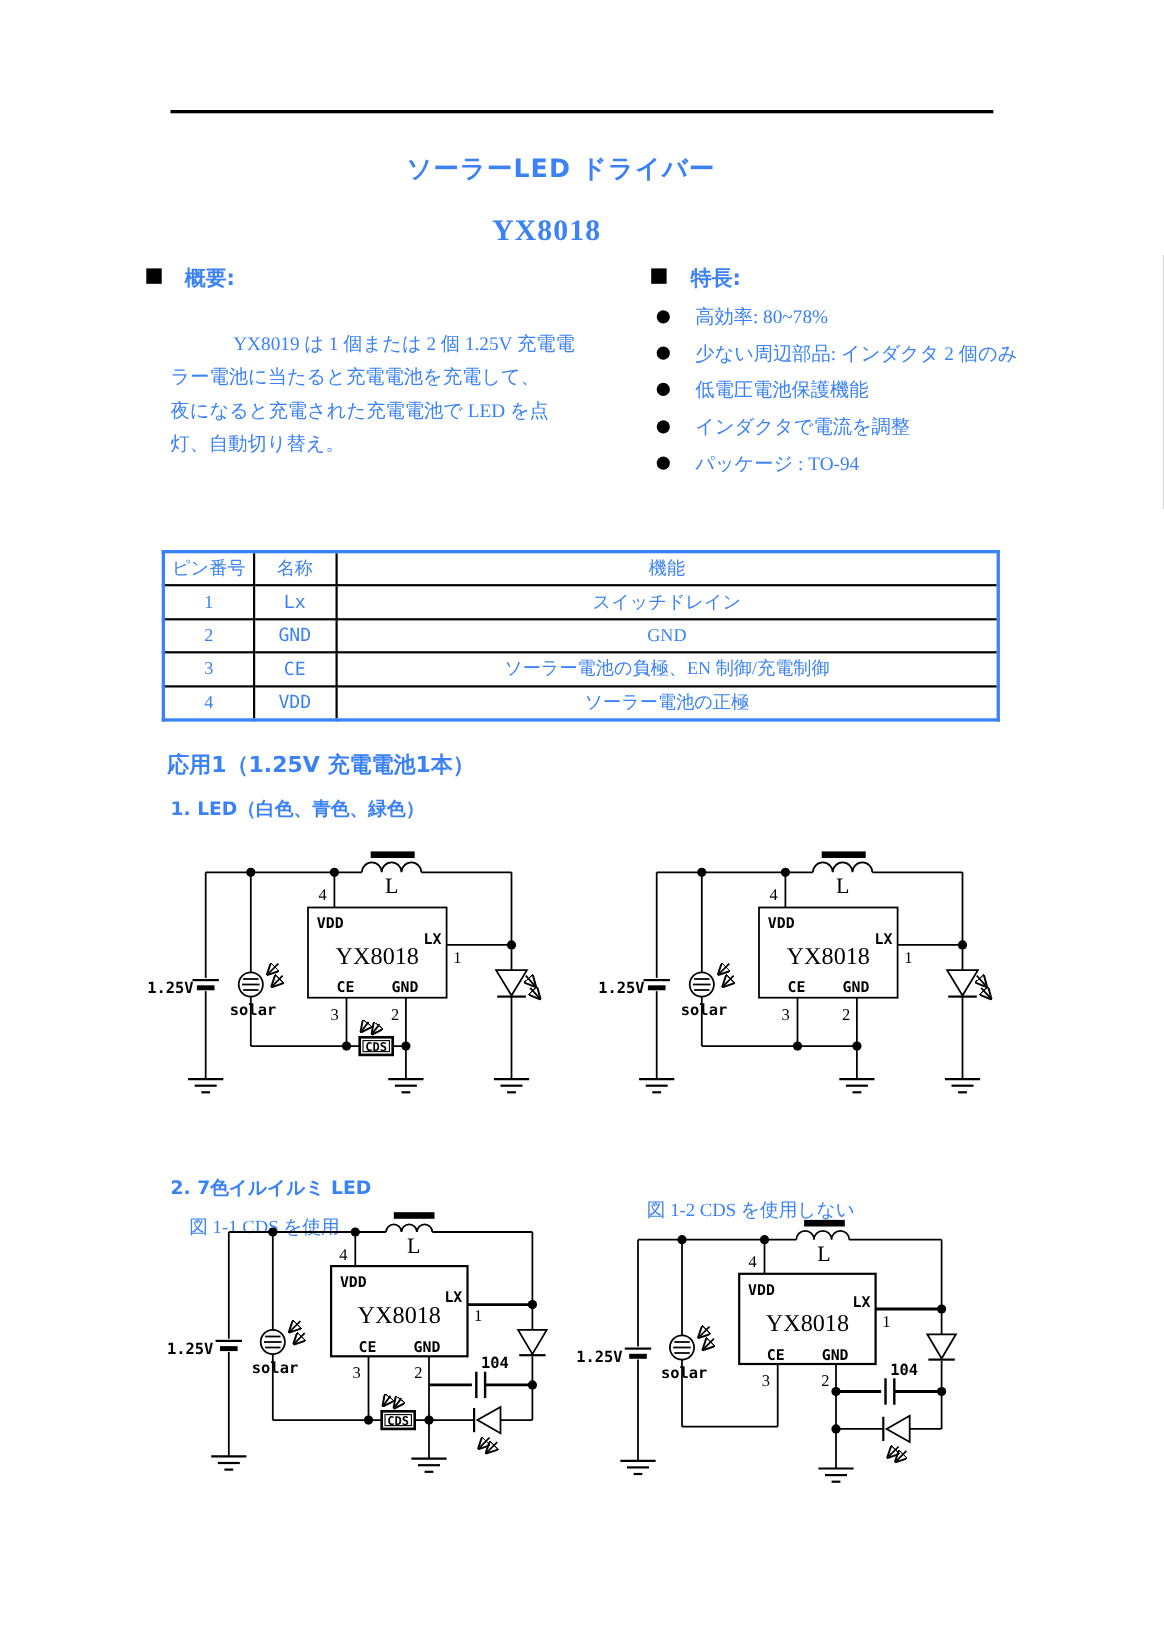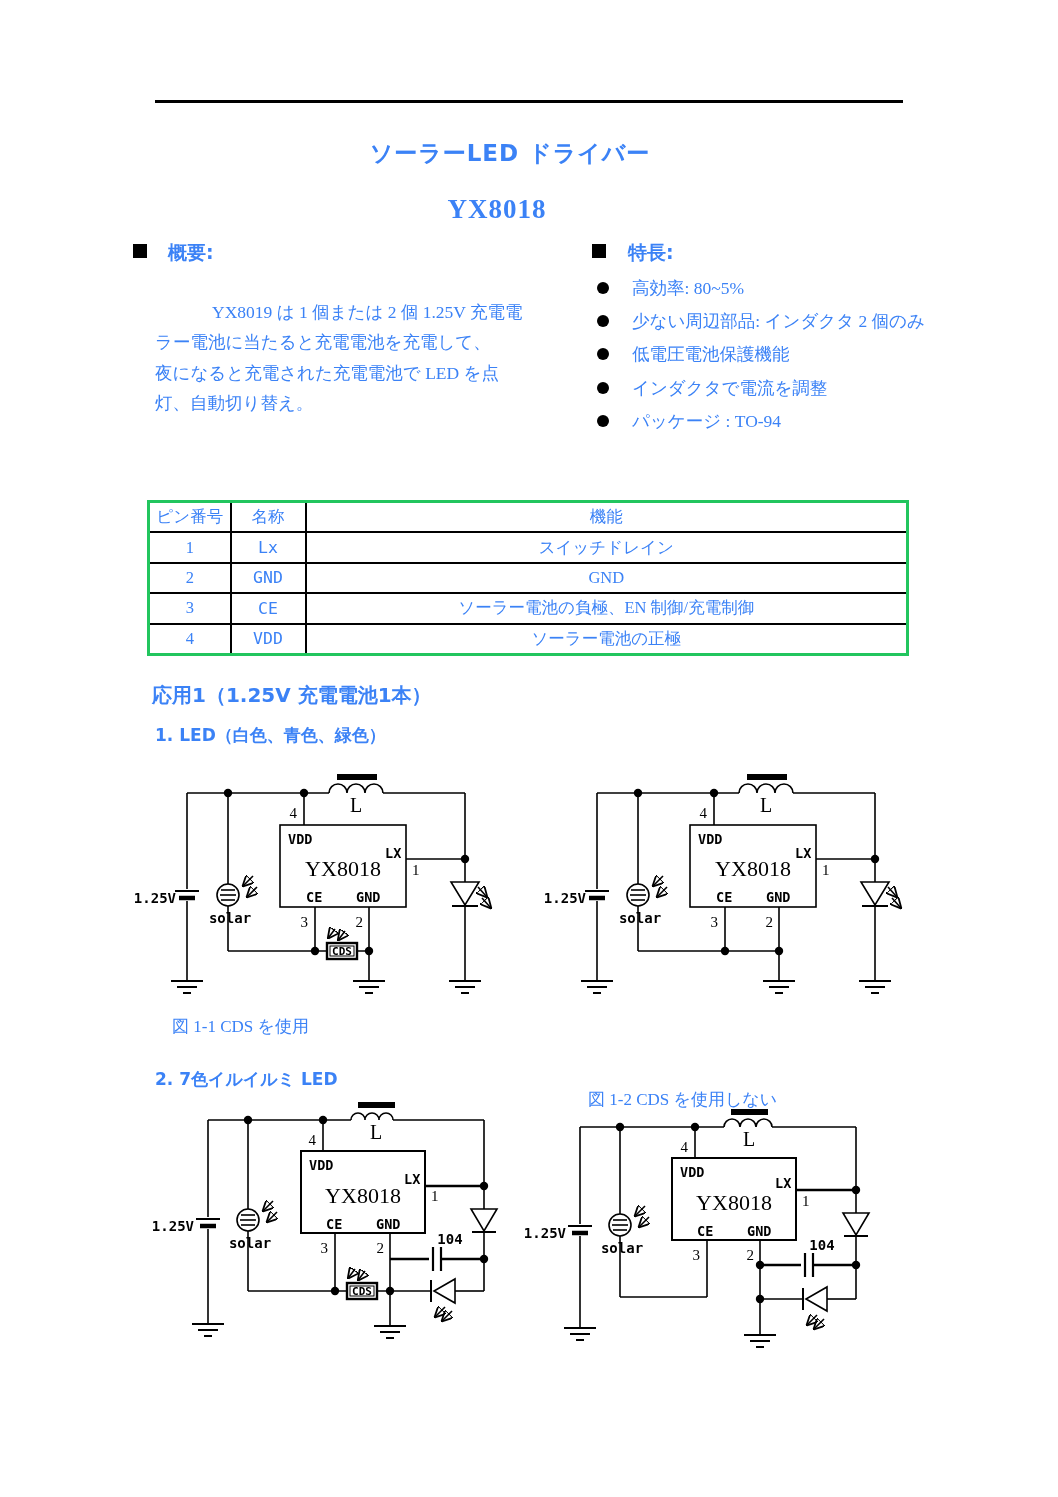--- a/index.html
+++ b/index.html
@@ -28,31 +28,31 @@
   .overview-body .pline{height:30.4px;line-height:30.4px;white-space:nowrap;}
   .overview-body .pline.first{text-indent:57px;}
   .features-list{left:597px;top:271px;font-size:17.5px;}
   .feature-item{display:flex;align-items:center;height:33.4px;white-space:nowrap;}
   .bullet{width:12px;height:12px;border-radius:50%;background:#000;
     margin-right:23px;flex:0 0 auto;}
   table.pin-table{position:absolute;left:147px;top:500px;border-collapse:collapse;
     table-layout:fixed;width:762px;font-size:16.5px;}
   table.pin-table td,table.pin-table th{border:2px solid #000;text-align:center;
     padding:0;height:28.4px;font-weight:normal;overflow:hidden;white-space:nowrap;}
-  table.pin-table{border:3px solid #22c55e;}
+  table.pin-table{border:3px solid #3b82f6;}
   .mono{font-family:"DejaVu Sans Mono","Liberation Mono",monospace;}
   .app-heading{left:152px;top:682px;
     font-family:"DejaVu Sans","Liberation Sans",sans-serif;
     font-weight:bold;font-size:20px;white-space:nowrap;}
   .app-item{font-family:"DejaVu Sans","Liberation Sans",sans-serif;
     font-weight:600;font-size:17px;white-space:nowrap;}
   .item1{left:155px;top:724px;}
   .item2{left:155px;top:1068px;}
   .fig-caption{font-size:17px;white-space:nowrap;}
-  .cap1{left:172px;top:1015px;text-align:right;}
+  .cap1{left:172px;top:1104px;text-align:right;}
   .cap2{left:588px;top:1088px;}
   
   .schem line,.schem path,.schem rect.box,.schem circle.ring{
     stroke:#000;stroke-width:1.6;fill:none;}
   .schem .thick{stroke-width:2.6;}
   .schem .plate{stroke-width:2.2;}
   .schem .fat{stroke-width:4.5;}
   .schem .bar2{stroke-width:2;}
   .schem rect.solid{fill:#000;stroke:none;}
   .schem circle.dot{fill:#000;stroke:none;}
@@ -94,21 +94,21 @@
     <div class="pline">灯、自動切り替え。</div>
   </div>
 
   <div class="abs sec-heading features-heading">
     <span class="sq"></span>
     <span>特長:</span>
   </div>
   <div class="abs features-list">
     <div class="feature-item">
       <span class="bullet"></span>
-      <span>高効率: 80~5%</span>
+      <span>高効率: 80~78%</span>
       </div>
     <div class="feature-item">
       <span class="bullet"></span>
       <span>少ない周辺部品: インダクタ 2 個のみ</span>
       </div>
     <div class="feature-item">
       <span class="bullet"></span>
       <span>低電圧電池保護機能</span>
       </div>
     <div class="feature-item">

